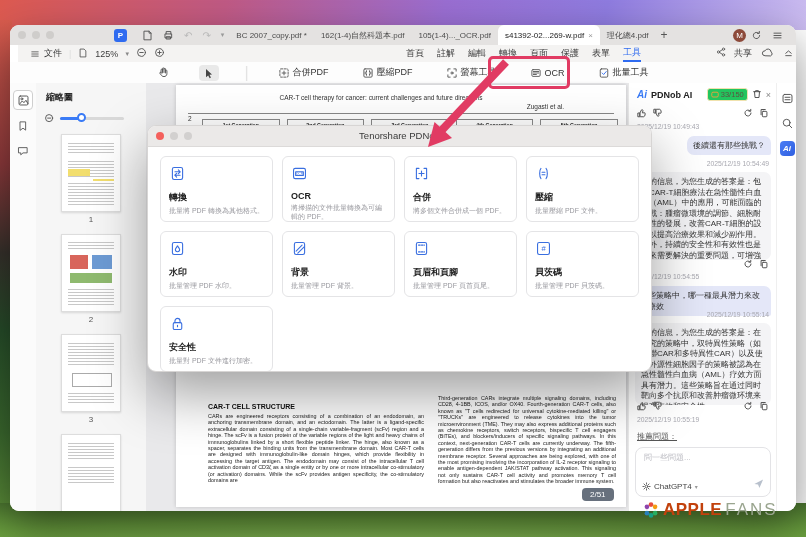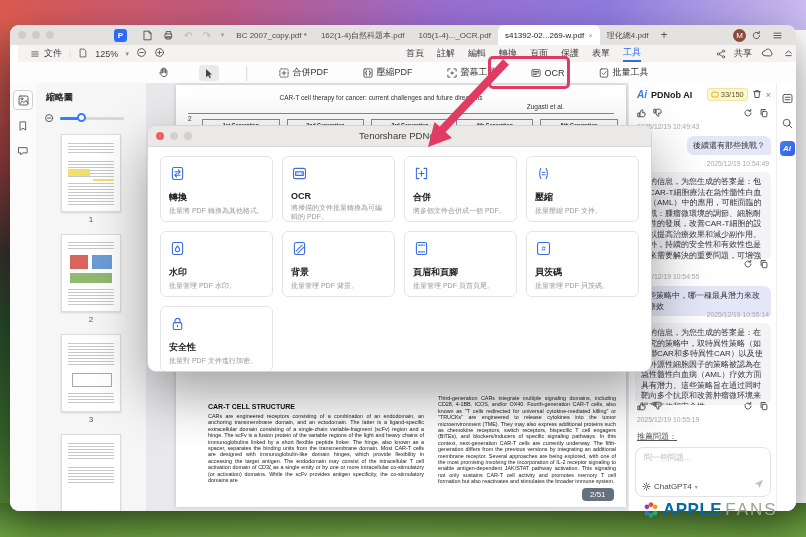--- a/index.html
+++ b/index.html
@@ -62,21 +62,21 @@
   .sec-title{position:absolute;left:32px;top:318px;font-size:7px;font-weight:bold;color:#111;}
   .col1{position:absolute;left:32px;top:328px;width:216px;font-size:5.4px;line-height:6.4px;color:#222;text-align:justify;}
   .col2{position:absolute;left:262px;top:310px;width:178px;font-size:5.4px;line-height:6.4px;color:#222;text-align:justify;}
   .pagebadge{position:absolute;left:436px;bottom:10px;background:#67707d;color:#fff;font-size:8px;
     padding:2px 8px;border-radius:4px;z-index:30;}
   
   .ai{left:618px;top:0;width:148px;height:100%;background:#fff;border-left:1px solid #e8e8e8;font-size:8px;}
   .ai .hdr{position:absolute;left:8px;right:6px;top:5px;display:flex;align-items:center;gap:4px;}
   .ai-logo{font-weight:bold;font-style:italic;font-size:10px;color:#3a7bf6;}
   .ai-title{font-weight:bold;font-size:9px;color:#222;}
-  .quota{margin-left:auto;display:flex;align-items:center;gap:2px;background:#fef9c3;border:1px solid #f0e2ae;
+  .quota{margin-left:auto;display:flex;align-items:center;gap:2px;background:#22c55e;border:1px solid #f0e2ae;
     border-radius:3px;padding:1px 3px;font-size:7.5px;color:#5c5240;}
   .ts{position:absolute;font-size:6.8px;color:#a8a8b0;}
   .bub-u{position:absolute;right:6px;background:#e4e7f8;border-radius:7px 7px 2px 7px;padding:4px 6px;font-size:8px;color:#333;max-width:125px;}
   .bub-a{position:absolute;left:6px;right:6px;background:#f4f4f6;border-radius:7px;padding:5px 6px;font-size:8px;line-height:10.5px;color:#333;}
   .icorow{position:absolute;display:flex;gap:6px;align-items:center;}
   .suggest{position:absolute;left:8px;font-size:8px;color:#555;text-decoration:underline;}
   .askbox{position:absolute;left:6px;right:6px;height:48px;border:1px solid #e3e3e6;border-radius:8px;background:#fff;}
   .askbox input{position:absolute;left:6px;top:4px;width:120px;border:none;outline:none;font-size:8px;color:#333;
     font-family:"Liberation Sans",sans-serif;background:transparent;}
   .askbox input::placeholder{color:#b9b9c0;}
@@ -92,21 +92,21 @@
   .dlg .bar{height:20px;background:#ebe9e8;border-bottom:1px solid #dcdad9;display:flex;align-items:center;padding:0 8px;}
   .dlg .ttl{position:absolute;left:0;right:0;top:0;height:20px;line-height:20px;text-align:center;font-size:9.5px;color:#3a3a3a;}
   .cards{position:absolute;left:12px;right:12px;top:30px;display:grid;grid-template-columns:repeat(4,1fr);gap:9px;}
   .card{border:1px solid #e4e4e6;border-radius:6px;padding:8px 8px 6px;height:50px;background:#fff;}
   .card .t{font-size:9px;font-weight:bold;color:#222;margin-top:5px;}
   .card .d{font-size:7px;color:#98989e;line-height:1.35;margin-top:2px;}
   
   .arrow{left:402px;top:52px;width:120px;height:112px;z-index:45;pointer-events:none;}
   
   .wm{left:642px;top:500px;z-index:60;display:flex;align-items:center;gap:3px;}
-  .wm .b{font-size:17px;font-weight:900;color:#0369a1;letter-spacing:.5px;}
+  .wm .b{font-size:17px;font-weight:900;color:#c2410c;letter-spacing:.5px;}
   .wm .l{font-size:17px;font-weight:400;color:#9aa58f;letter-spacing:2px;}
   svg.i{stroke:#555;fill:none;stroke-width:1.2;stroke-linecap:round;stroke-linejoin:round;}
   svg.ci{stroke:#3a6fe0;fill:none;stroke-width:1.3;stroke-linecap:round;stroke-linejoin:round;width:17px;height:17px;}
 </style>
 </head>
 <body>
 
 <div class="abs wp-top"></div>
 <div class="abs wp-left"></div>
 <div class="abs wp-bottom"></div>
@@ -188,21 +188,21 @@
       <span class="it">首頁</span>
       <span class="it">註解</span>
       <span class="it">編輯</span>
       <span class="it">轉換</span>
       <span class="it">頁面</span>
       <span class="it">保護</span>
       <span class="it">表單</span>
       <span class="it on">工具</span>
     </div>
     <div class="mb-right">
-      <span style="display:flex;align-items:center;gap:8px">
+      <span style="display:flex;align-items:flex-start;gap:8px">
           <svg class="i" width="10" height="10" viewBox="0 0 14 14">
             <circle cx="10.5" cy="3" r="1.6"></circle>
             <circle cx="3.5" cy="7" r="1.6"></circle>
             <circle cx="10.5" cy="11" r="1.6"></circle>
             <path d="M5 6.2l4-2.4M5 7.8l4 2.4"></path>
           </svg>
           <span>共享</span>
         </span>
       <span><svg class="i" width="13" height="11" viewBox="0 0 16 13">
             <path d="M4.5 10.5a3 3 0 0 1 .4-6A4 4 0 0 1 12.5 6a2.6 2.6 0 0 1-.3 4.5z"></path>

